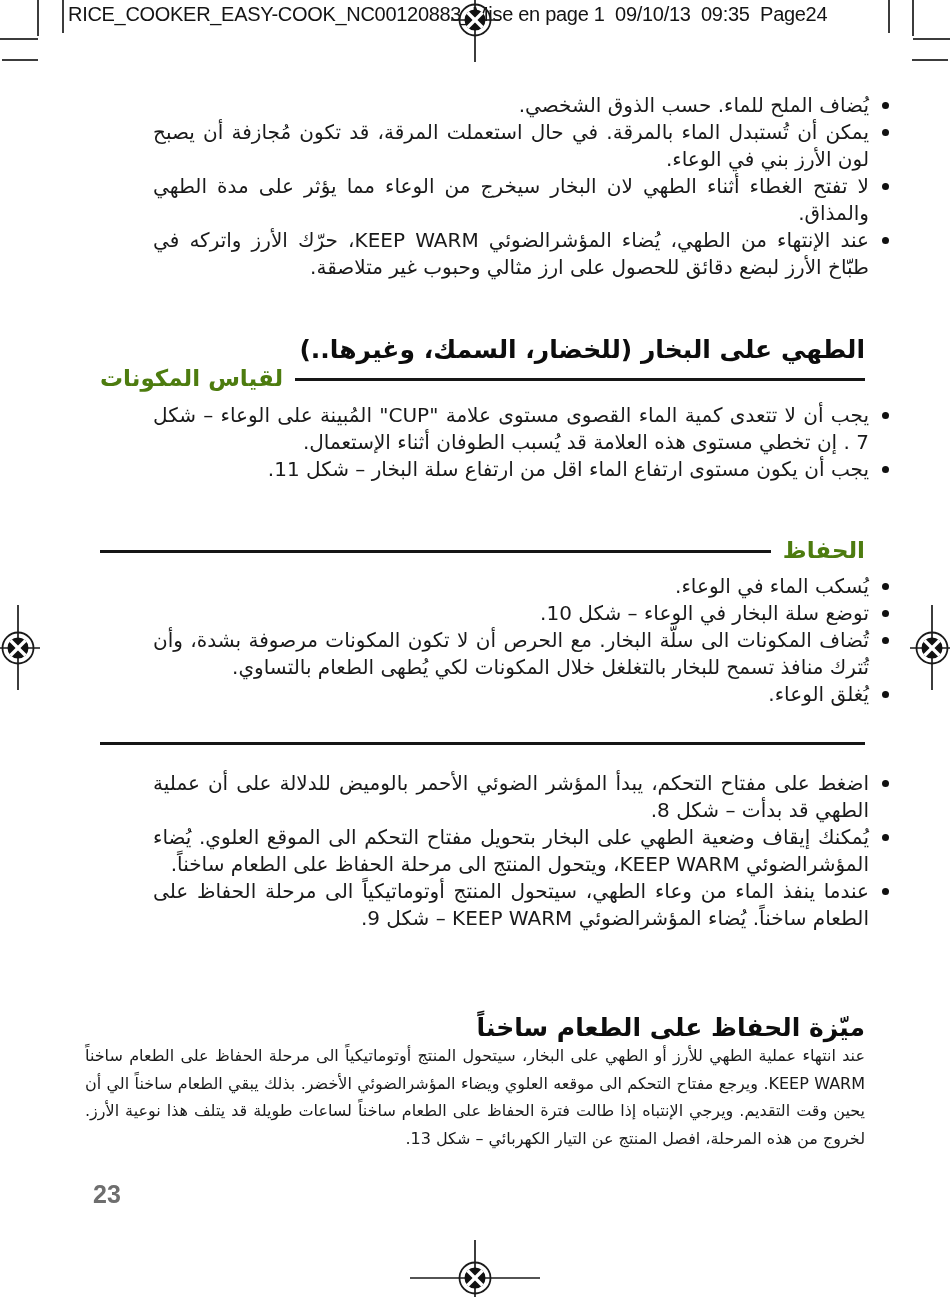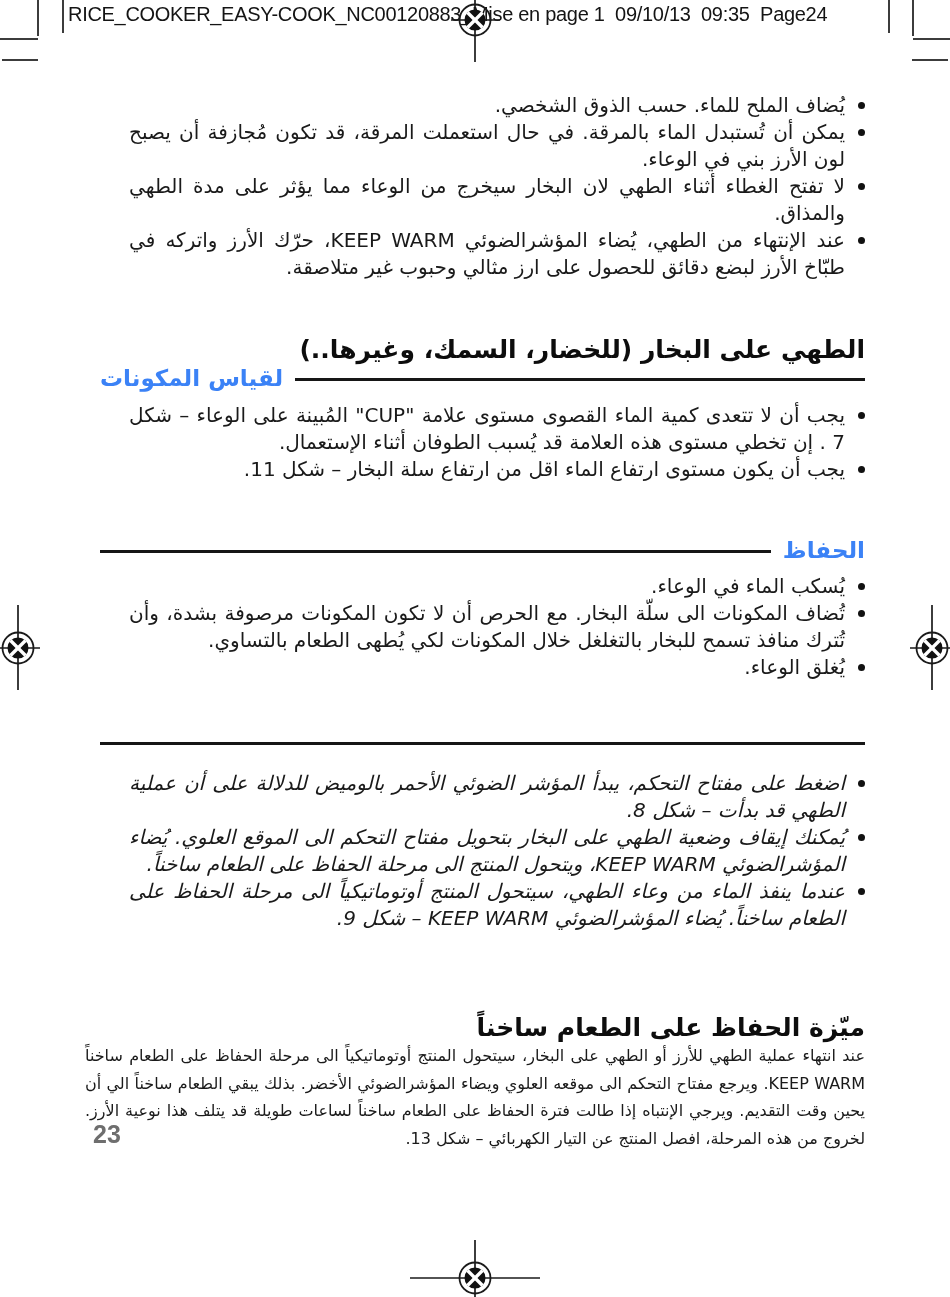--- a/index.html
+++ b/index.html
@@ -12,54 +12,54 @@
   .mark-line{position:absolute;background:#3c3c3c;}
   .reg-mark{position:absolute;}
   
   .press-header{
     position:absolute;left:68px;top:3px;width:820px;
     font-family:"Liberation Sans",sans-serif;
     font-size:20px;color:#141414;white-space:pre;letter-spacing:-0.3px;
   }
   .header-bar{position:absolute;top:0;width:2px;height:33px;background:#3c3c3c;}
   
-  .bullets{position:absolute;right:85px;width:736px;direction:rtl;}
+  .bullets{position:absolute;right:61px;width:736px;direction:rtl;}
   .bullet{display:flex;direction:rtl;column-gap:13px;}
   .dot{flex:0 0 auto;width:7px;height:7px;border-radius:50%;background:#111;margin-top:10px;}
   .btext{
     margin:0;flex:1;font-size:20px;line-height:27px;color:#1a1a1a;
     text-align:justify;text-justify:inter-word;
   }
   .big-heading{
     position:absolute;right:85px;width:780px;direction:rtl;text-align:right;
     font-size:25px;line-height:34px;font-weight:bold;color:#0d0d0d;
   }
   .title-row{
     position:absolute;left:100px;width:765px;display:flex;align-items:flex-start;
-    column-gap:12px;font-size:23px;line-height:30px;font-weight:bold;color:#3b82f6;
+    column-gap:12px;font-size:23px;line-height:30px;font-weight:bold;color:#4d7c0f;
   }
   .title-row .sec-title{direction:rtl;white-space:nowrap;}
   .title-row .rule{flex:1 1 auto;border-top:3px solid #161616;margin-top:15px;}
   .paragraph{
     position:absolute;left:85px;width:780px;direction:rtl;margin:0;
     font-size:16px;line-height:27.5px;text-align:justify;text-justify:inter-word;color:#1a1a1a;
   }
   .page-number{
-    position:absolute;left:93px;top:1120px;
+    position:absolute;left:93px;top:1180px;
     font-family:"Liberation Sans",sans-serif;font-size:25px;font-weight:bold;color:#6e6e6e;
   }
   
   #intro-bullets{top:92px;}
   #steam-heading{top:324px;margin-top:9px;}
   #section-a-title{top:363px;}
   #section-a-bullets{top:402px;}
   #section-b-title{top:535px;}
   #section-b-bullets{top:573px;}
   #section-c-title{top:727px;}
-  #section-c-bullets{top:770px;font-style:italic;}
+  #section-c-bullets{top:770px;}
   #keepwarm-heading{top:994px;}
   #keepwarm-paragraph{top:1042px;}
 </style>
 </head>
 <body>
 
 <div class="mark-line" style="left:37px;top:0;width:1.5px;height:36px;"></div>
 <div class="mark-line" style="left:0;top:38px;width:38px;height:1.5px;"></div>
 <div class="mark-line" style="left:2px;top:59px;width:36px;height:1.5px;"></div>
 <div class="mark-line" style="left:912px;top:0;width:1.5px;height:36px;"></div>
@@ -143,20 +143,24 @@
   <span class="rule"></span>
   <span class="sec-title">الحفاظ</span>
 </div>
 <div id="section-b-bullets" class="bullets">
   <div class="bullet">
     <span class="dot"></span>
     <p class="btext">يُسكب الماء في الوعاء.</p>
   </div>
   <div class="bullet">
     <span class="dot"></span>
+    <p class="btext">توضع سلة البخار في الوعاء – شكل 10.</p>
+  </div>
+  <div class="bullet">
+    <span class="dot"></span>
     <p class="btext">تُضاف المكونات الى سلّة البخار. مع الحرص أن لا تكون المكونات مرصوفة بشدة، وأن تُترك منافذ تسمح للبخار بالتغلغل خلال المكونات لكي يُطهى الطعام بالتساوي.</p>
   </div>
   <div class="bullet">
     <span class="dot"></span>
     <p class="btext">يُغلق الوعاء.</p>
   </div>
 </div>
 
 <div id="section-c-title" class="title-row">
   <span class="rule"></span>

